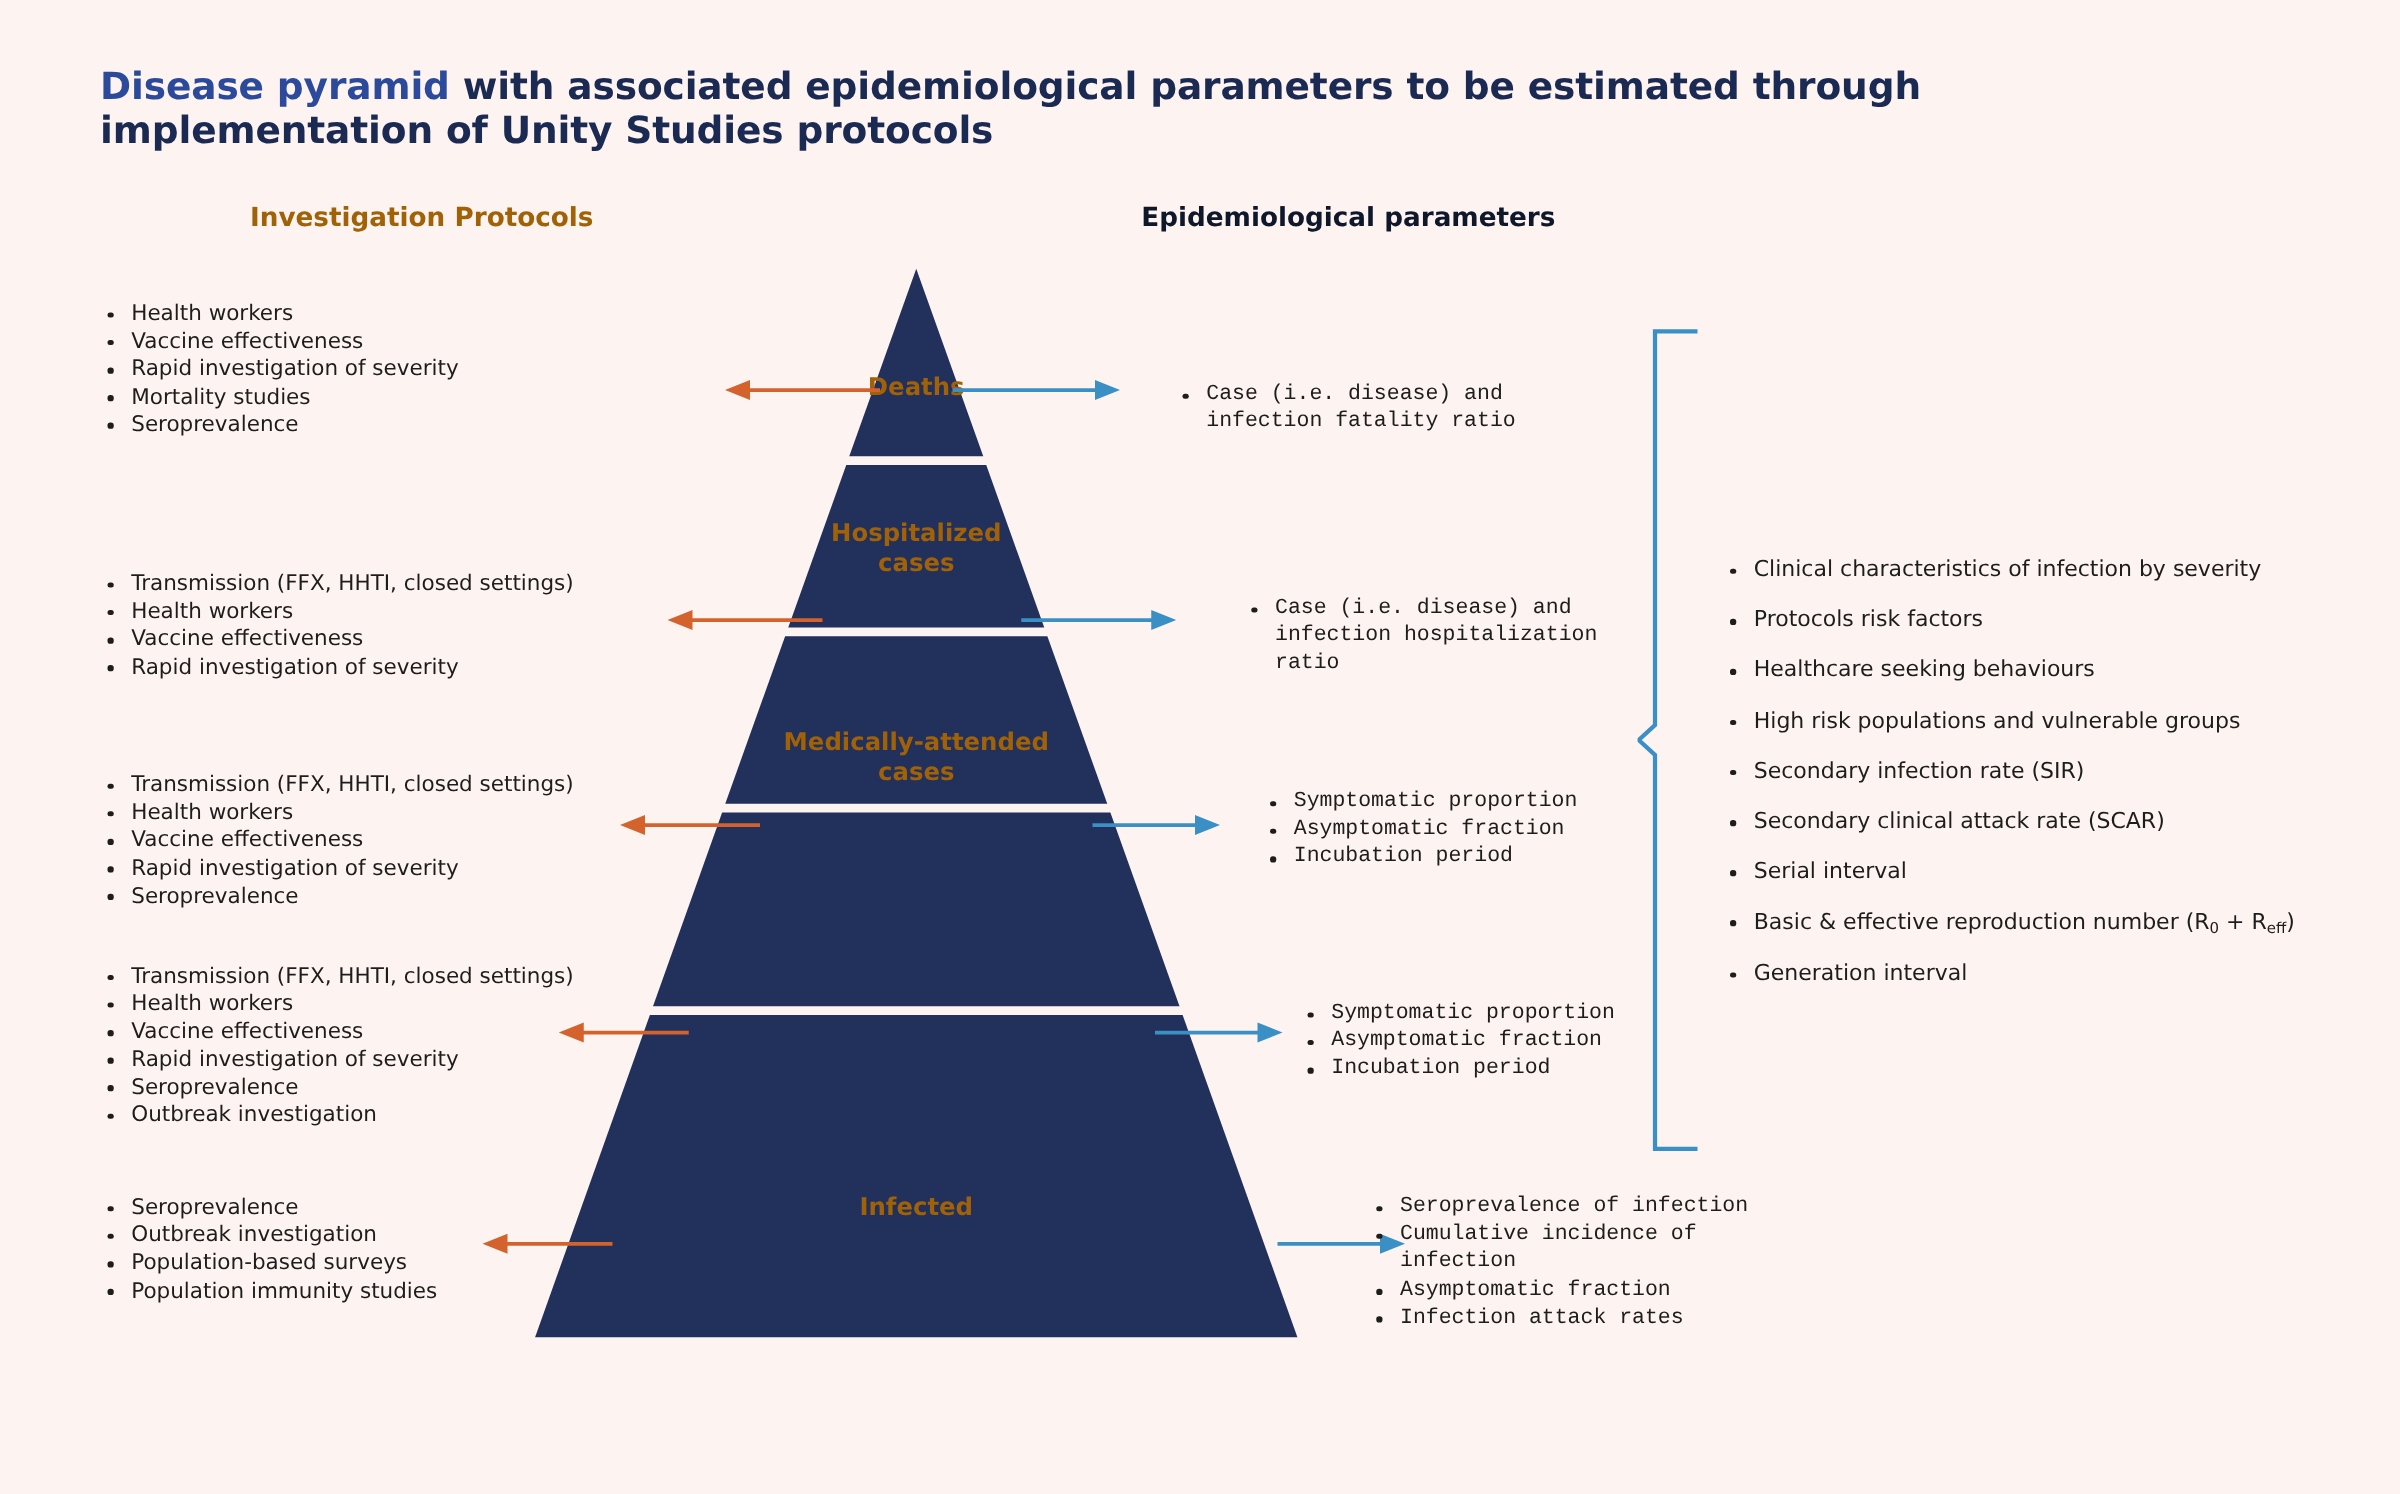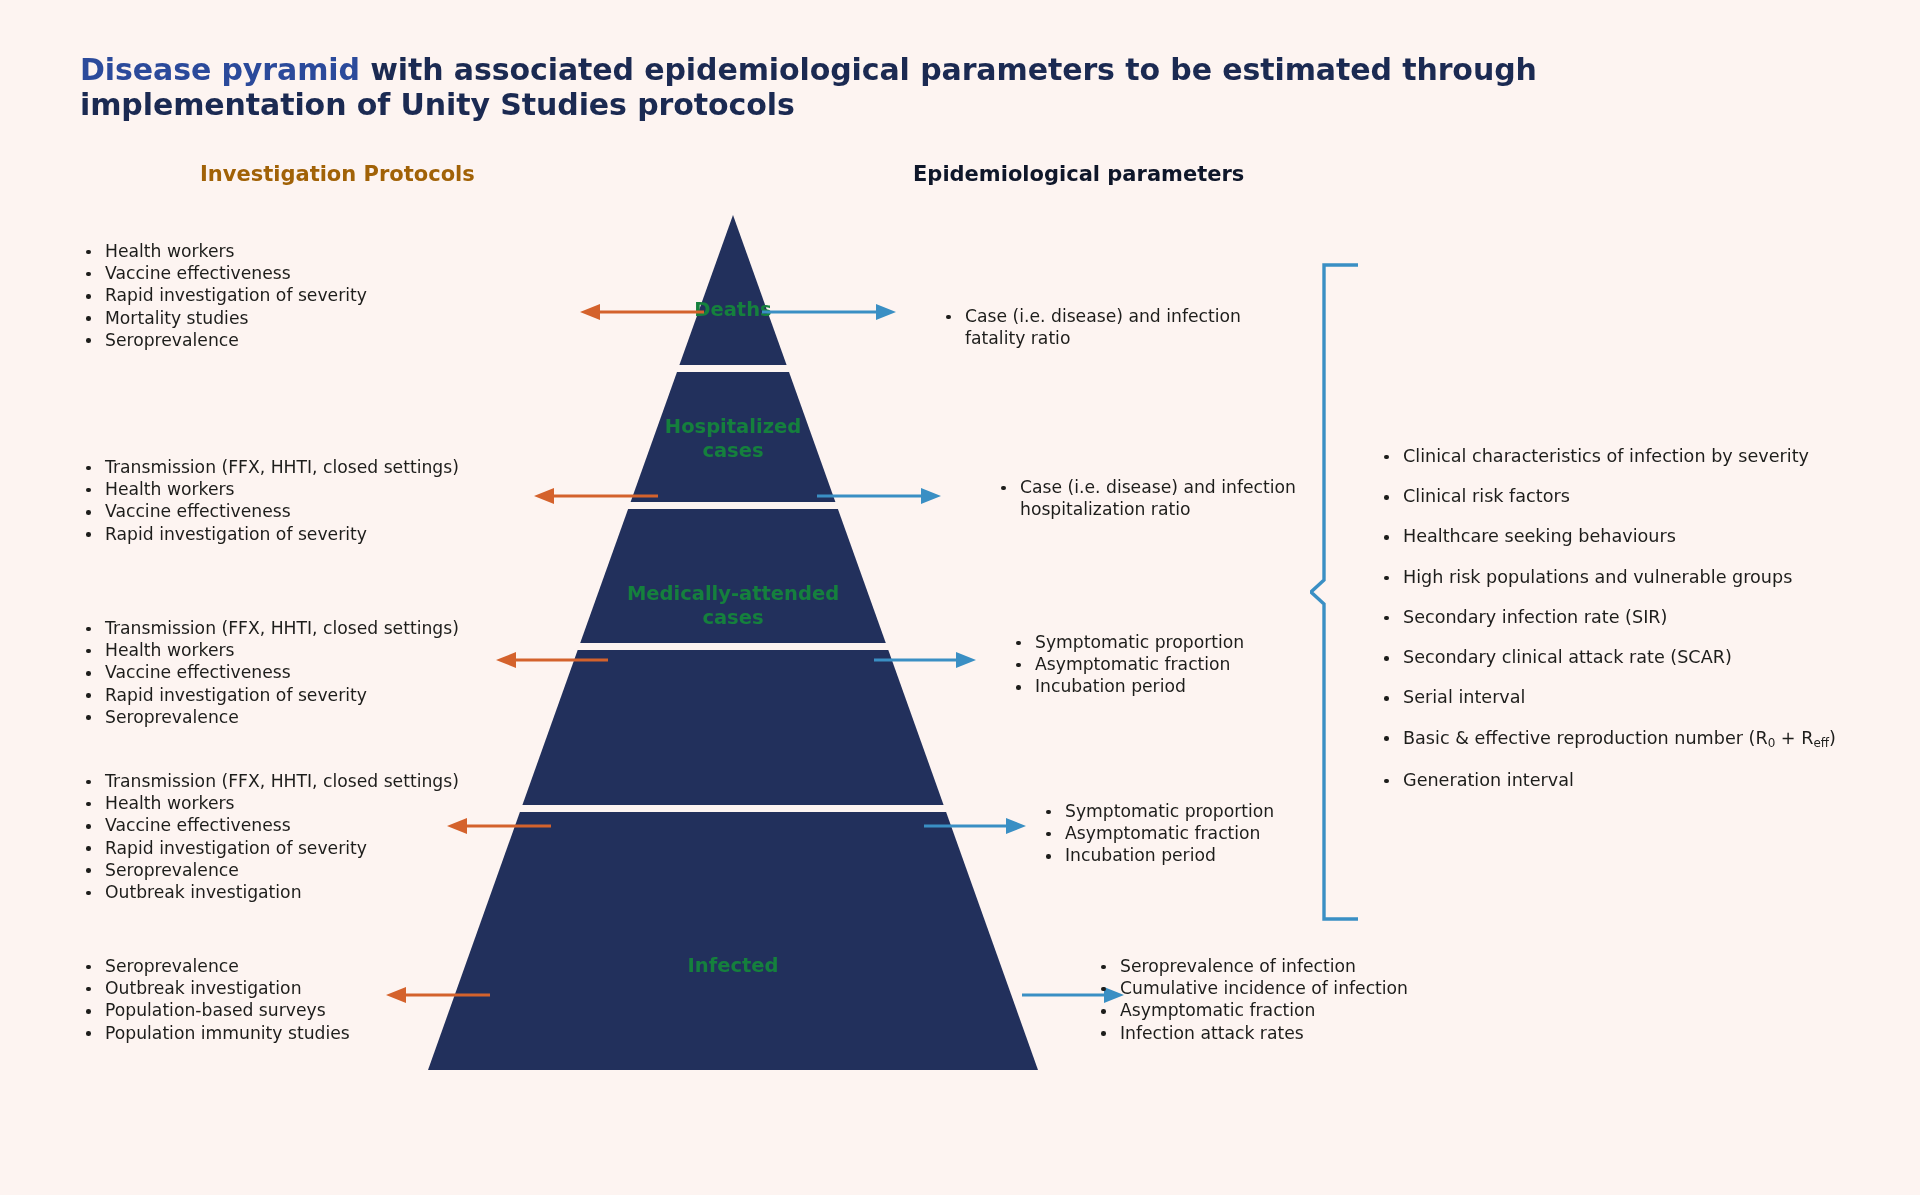--- a/index.html
+++ b/index.html
@@ -22,21 +22,21 @@
 
   
   .col-head{position:absolute;font-size:21px;font-weight:bold;}
   #head-left{left:200px;top:162px;color:#a16207;}
   #head-right{left:913px;top:162px;color:#0f172a;}
 
   
   #pyramid{position:absolute;left:413px;top:215px;width:640px;height:855px;}
   #pyramid svg{display:block;}
   .tier-label{
-    position:absolute;text-align:center;color:#15803d;
+    position:absolute;text-align:center;color:#a16207;
     font-size:19.5px;font-weight:bold;line-height:1.22;
     pointer-events:none;width:100%;left:0;
   }
   #lab-deaths{top:83px;}
   #lab-hosp{top:200px;}
   #lab-med{top:367px;}
   #lab-symp{top:532px;}
   #lab-inf{top:719px;margin-top:20px;}
 
   
@@ -52,21 +52,21 @@
   ul.b.sp li{margin-bottom:18.5px;}
   ul.b.lg li{font-size:17.6px;line-height:1.32;}
 
   .lblock{position:absolute;left:80px;width:470px;}
   #lp0{top:240px;}
   #lp1{top:456px;}
   #lp2{top:617px;}
   #lp3{top:770px;}
   #lp4{top:955px;}
 
-  .rblock{position:absolute;width:330px;}
+  .rblock{position:absolute;width:330px;font-family:Liberation Mono, monospace;}
   #rp0{left:940px;top:305px;}
   #rp1{left:995px;top:476px;}
   #rp2{left:1010px;top:631px;}
   #rp3{left:1040px;top:800px;}
   #rp4{left:1095px;top:955px;}
 
   #rparams{position:absolute;left:1378px;top:445px;width:500px;}
   #rparams li{margin-bottom:17px;font-size:17.6px;}
   sub{font-size:0.68em;vertical-align:-0.28em;}
 
@@ -224,21 +224,21 @@
         <li>Seroprevalence of infection</li>
         <li>Cumulative incidence of infection</li>
         <li>Asymptomatic fraction</li>
         <li>Infection attack rates</li>
       </ul>
     </div>
 
   <div id="rparams">
     <ul class="b lg sp">
         <li>Clinical characteristics of infection by severity</li>
-        <li>Clinical risk factors</li>
+        <li>Protocols risk factors</li>
         <li>Healthcare seeking behaviours</li>
         <li>High risk populations and vulnerable groups</li>
         <li>Secondary infection rate (SIR)</li>
         <li>Secondary clinical attack rate (SCAR)</li>
         <li>Serial interval</li>
         <li>Basic &amp; effective reproduction number (R<sub>0</sub> + R<sub>eff</sub>)</li>
         <li>Generation interval</li>
       </ul>
   </div>
 

